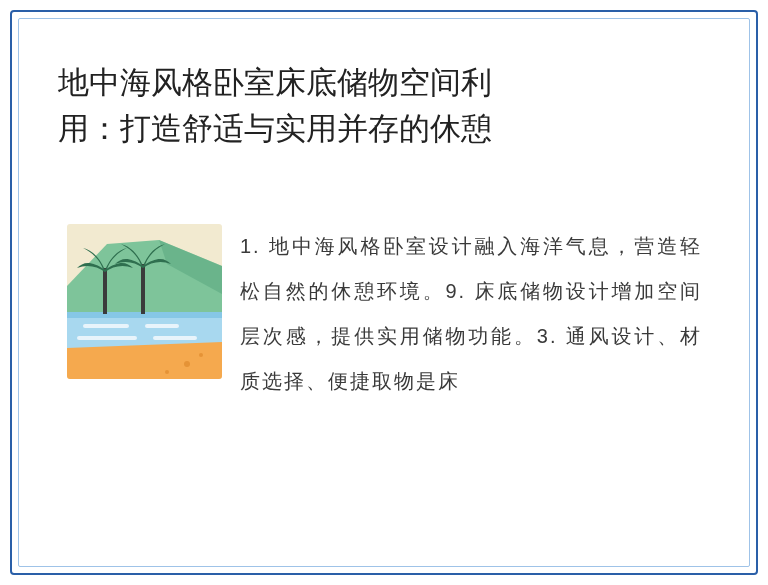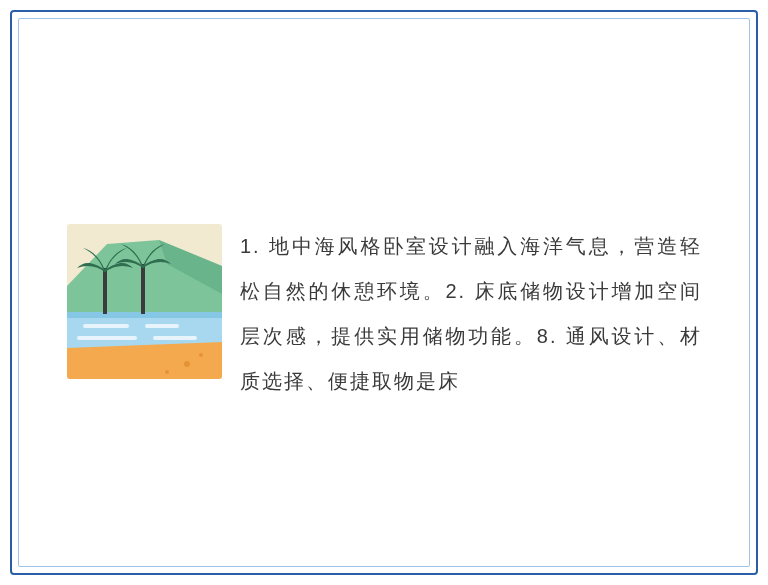--- a/index.html
+++ b/index.html
@@ -73,20 +73,22 @@
     white-space: pre-wrap;
     text-align: justify;
   }
 </style>
 </head>
 <body>
 
 <div class="card">
   <div class="card-inner"></div>
 
+  <div class="title">地中海风格卧室床底储物空间利
+用：打造舒适与实用并存的休憩</div>
 
   <div class="thumb">
     <svg width="155" height="155" viewBox="0 0 155 155" xmlns="http://www.w3.org/2000/svg">
       <rect x="0" y="0" width="155" height="155" fill="#f2ead0"></rect>
       <path d="M0 62 L40 20 L92 16 L155 42 L155 88 L0 88 Z" fill="#7ec49a"></path>
       <path d="M92 16 L155 42 L155 70 L100 40 Z" fill="#5aa77f" opacity="0.55"></path>
       <rect x="0" y="88" width="155" height="36" fill="#a8d8ef"></rect>
       <rect x="0" y="88" width="155" height="6" fill="#86c7e6"></rect>
       <rect x="16" y="100" width="46" height="4" rx="2" fill="#e8f4fb"></rect>
       <rect x="78" y="100" width="34" height="4" rx="2" fill="#e8f4fb"></rect>
@@ -102,14 +104,14 @@
       <path d="M38 46 C52 36 60 38 66 44 C56 40 46 42 38 48 Z" fill="#2f6f4f"></path>
       <path d="M38 46 C32 32 24 26 16 24 C28 30 34 38 37 48 Z" fill="#2f6f4f"></path>
       <path d="M38 46 C44 32 52 26 60 24 C48 30 42 38 39 48 Z" fill="#2f6f4f"></path>
       <path d="M76 42 C62 32 54 34 48 40 C58 36 68 38 76 44 Z" fill="#2f6f4f"></path>
       <path d="M76 42 C90 32 98 34 104 40 C94 36 84 38 76 44 Z" fill="#2f6f4f"></path>
       <path d="M76 42 C70 28 62 22 54 20 C66 26 72 34 75 44 Z" fill="#2f6f4f"></path>
       <path d="M76 42 C82 28 90 22 98 20 C86 26 80 34 77 44 Z" fill="#2f6f4f"></path>
     </svg>
   </div>
 
-  <div class="body-text">1. 地中海风格卧室设计融入海洋气息，营造轻松自然的休憩环境。2. 床底储物设计增加空间层次感，提供实用储物功能。8. 通风设计、材质选择、便捷取物是床</div>
+  <div class="body-text">1. 地中海风格卧室设计融入海洋气息，营造轻松自然的休憩环境。9. 床底储物设计增加空间层次感，提供实用储物功能。3. 通风设计、材质选择、便捷取物是床</div>
 </div>
 
 </body></html>

